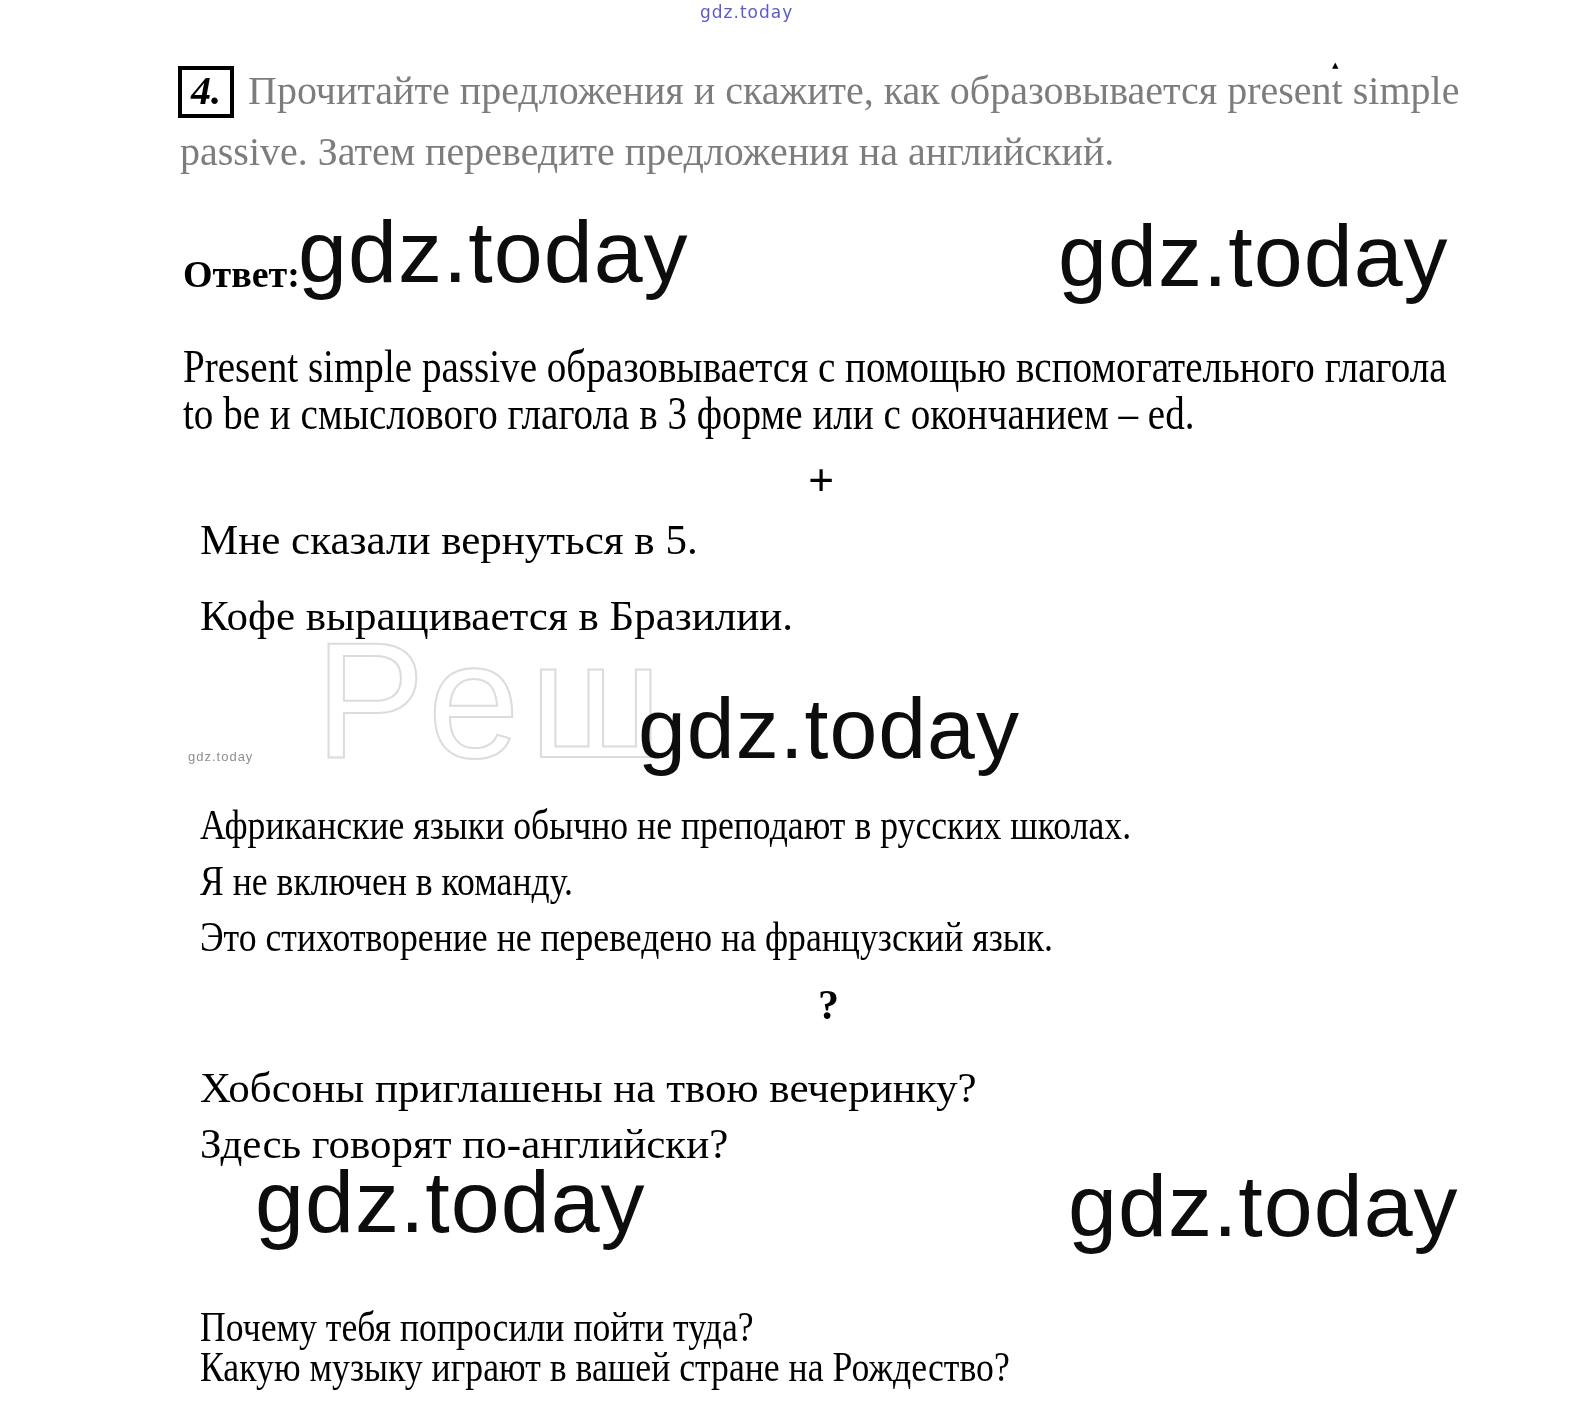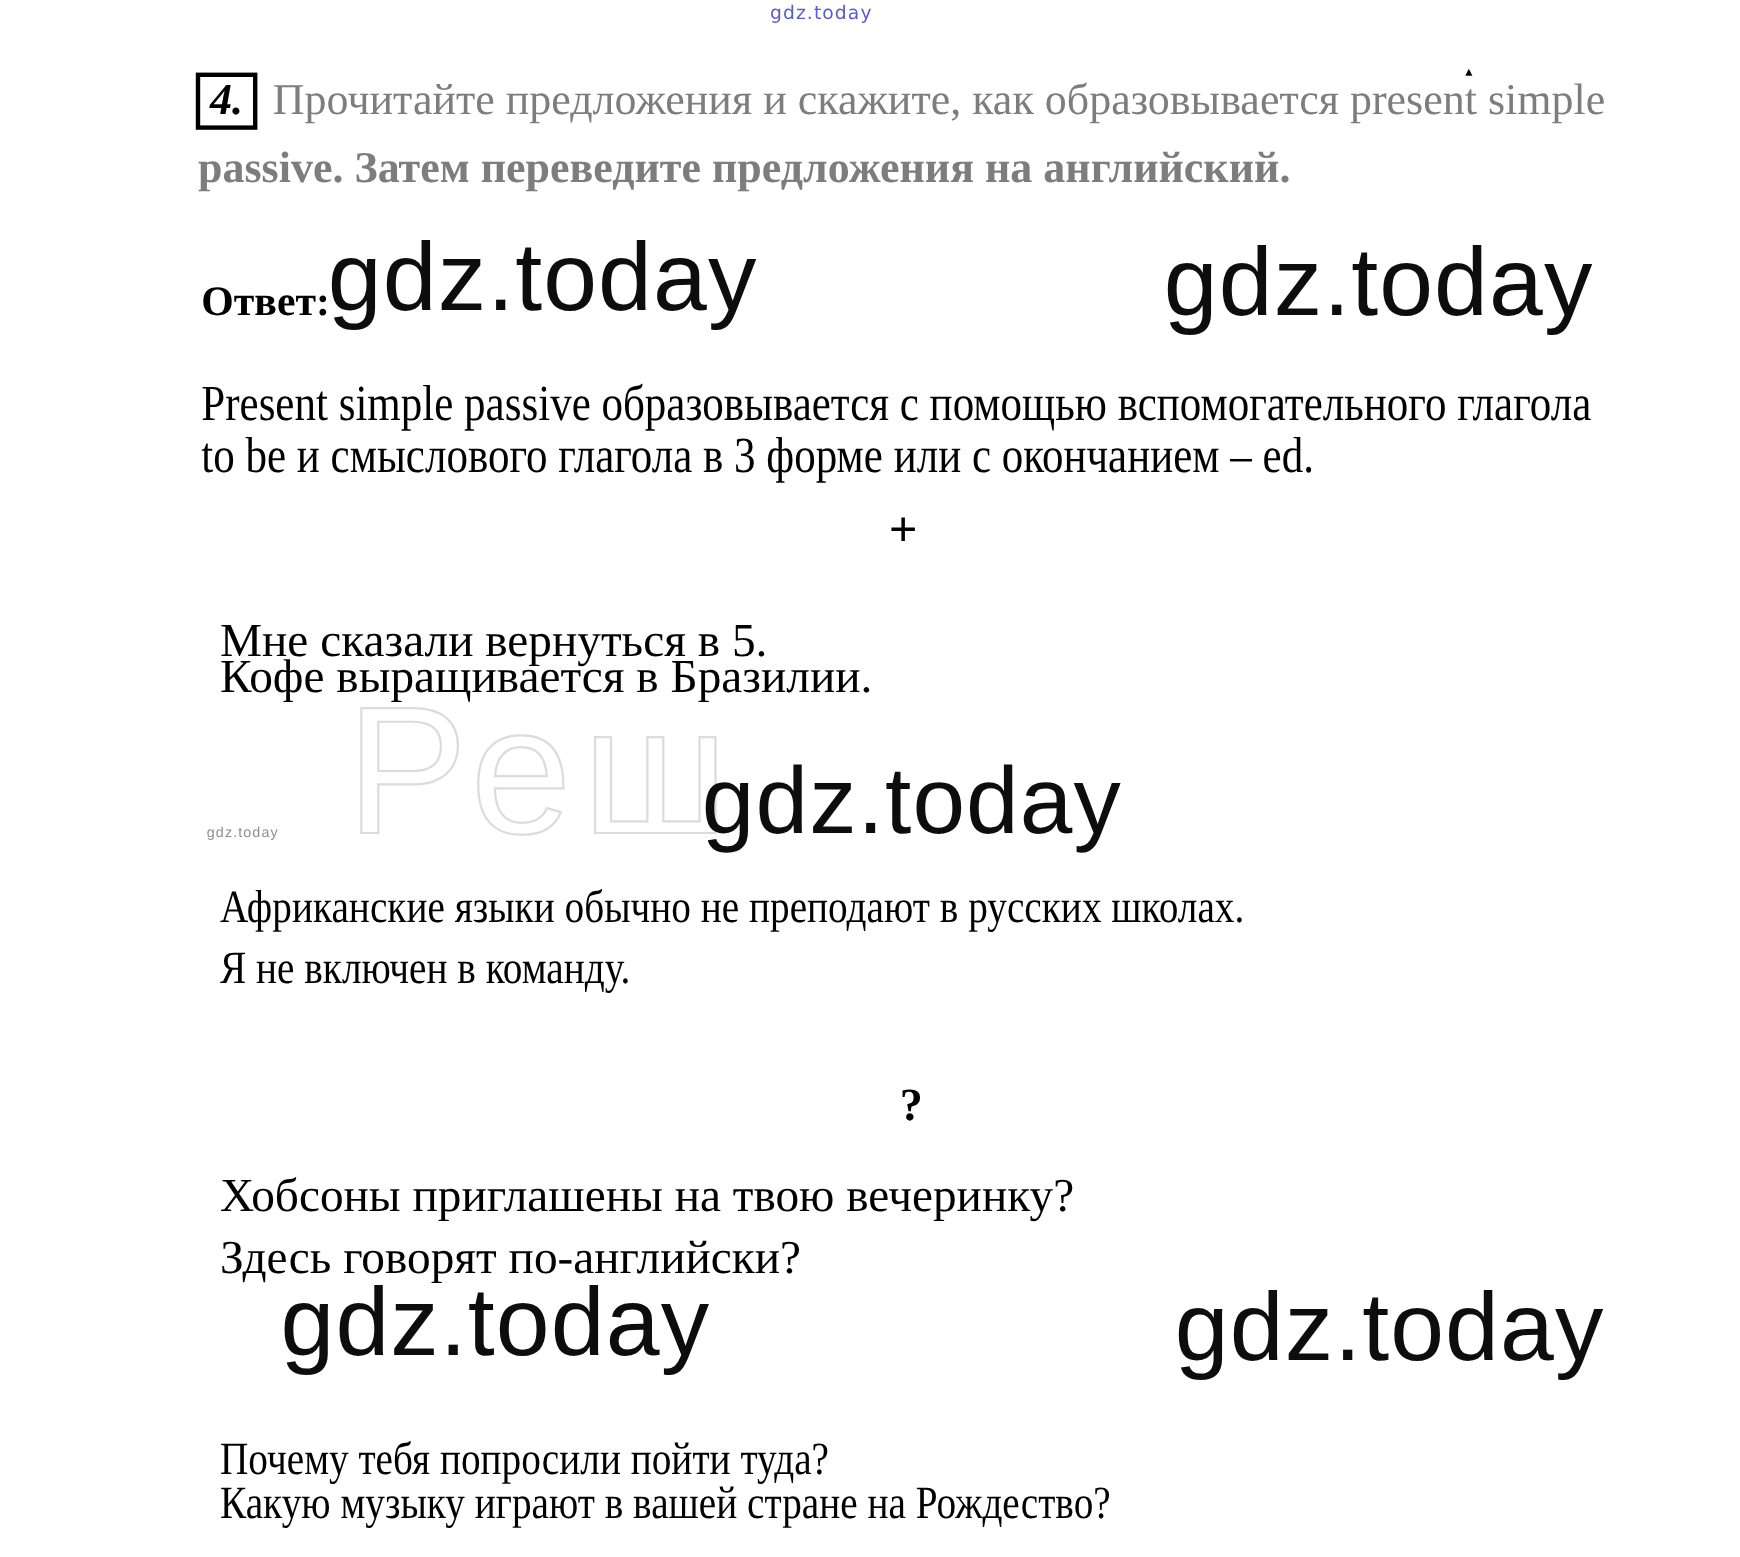--- a/index.html
+++ b/index.html
@@ -60,49 +60,52 @@
 <body>
 
 <div class="page">
 
   <div class="abs topwm" style="left:700px;top:4px;font-size:17px;">gdz.today</div>
 
   <div class="abs" style="left:178px;top:66px;font-size:40px;">
     <span class="taskbox">4.</span><span class="graytext serif">Прочитайте предложения и скажите, как образовывается present simple</span>
   </div>
   <div class="abs" style="left:1332px;top:58px;font-size:13px;color:#000;">▴</div>
-  <div class="abs graytext serif" style="left:180px;top:132px;font-size:40px;font-weight:bold;">passive. Затем переведите предложения на английский.</div>
+  <div class="abs graytext serif" style="left:180px;top:132px;font-size:40px;">passive. Затем переведите предложения на английский.</div>
 
   <div class="abs serif" style="left:183px;top:255px;font-size:38px;font-weight:bold;">Ответ:</div>
   <div class="abs wm" style="left:298px;top:208px;font-size:88px;">gdz.today</div>
   <div class="abs wm" style="left:1058px;top:212px;font-size:88px;">gdz.today</div>
 
   <div class="abs" style="left:183px;top:344px;font-size:46px;">
     <span class="cond serif">Present simple passive образовывается с помощью вспомогательного глагола</span>
   </div>
   <div class="abs" style="left:183px;top:391px;font-size:46px;">
     <span class="cond serif">to be и смыслового глагола в 3 форме или с окончанием – ed.</span>
   </div>
 
   <div class="abs symbol serif" style="left:808px;top:458px;font-size:46px;">+</div>
 
-  <div class="abs sentence serif" style="left:200px;top:561px;text-align:center;">Мне сказали вернуться в 5.</div>
+  <div class="abs sentence serif" style="left:200px;top:518px;text-align:center;">Мне сказали вернуться в 5.</div>
   <div class="abs sentence serif" style="left:200px;top:594px;">Кофе выращивается в Бразилии.</div>
 
   <div class="abs faintwm" style="left:315px;top:618px;">Реш</div>
 
   <div class="abs wm" style="left:638px;top:685px;font-size:86px;">gdz.today</div>
 
   <div class="abs tinywm" style="left:188px;top:750px;font-size:13px;">gdz.today</div>
 
   <div class="abs sentence-c" style="left:200px;top:804px;">
     <span class="cond serif">Африканские языки обычно не преподают в русских школах.</span>
   </div>
   <div class="abs sentence-c" style="left:200px;top:860px;">
     <span class="cond serif">Я не включен в команду.</span>
+  </div>
+  <div class="abs sentence-c" style="left:200px;top:916px;">
+    <span class="cond serif">Это стихотворение не переведено на французский язык.</span>
   </div>
 
   <div class="abs symbol serif" style="left:818px;top:984px;font-size:42px;">?</div>
 
   <div class="abs sentence serif" style="left:200px;top:1066px;">Хобсоны приглашены на твою вечеринку?</div>
   <div class="abs sentence serif" style="left:200px;top:1122px;">Здесь говорят по-английски?</div>
 
   <div class="abs wm" style="left:255px;top:1158px;font-size:88px;">gdz.today</div>
   <div class="abs wm" style="left:1068px;top:1162px;font-size:88px;">gdz.today</div>
 

